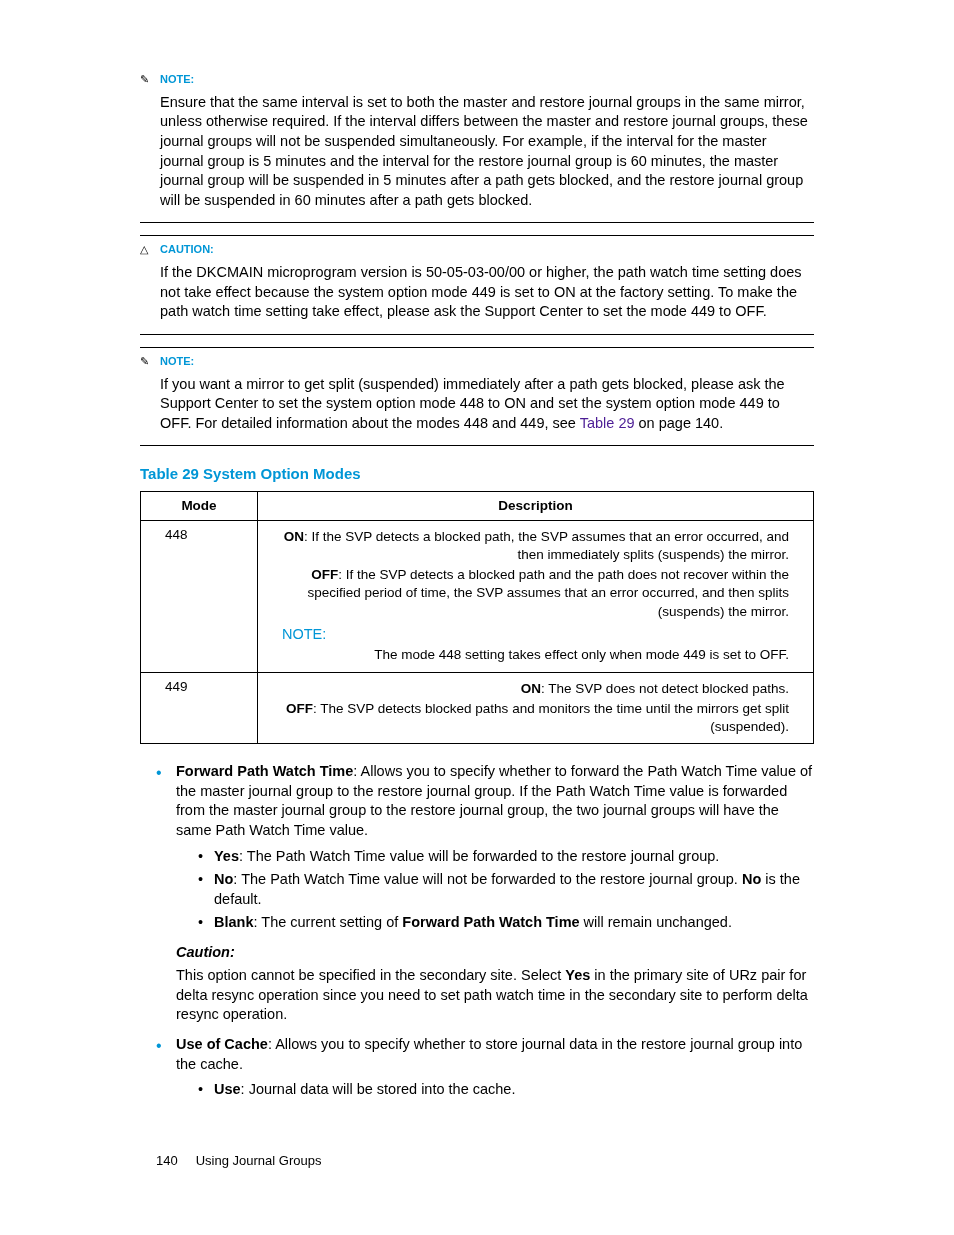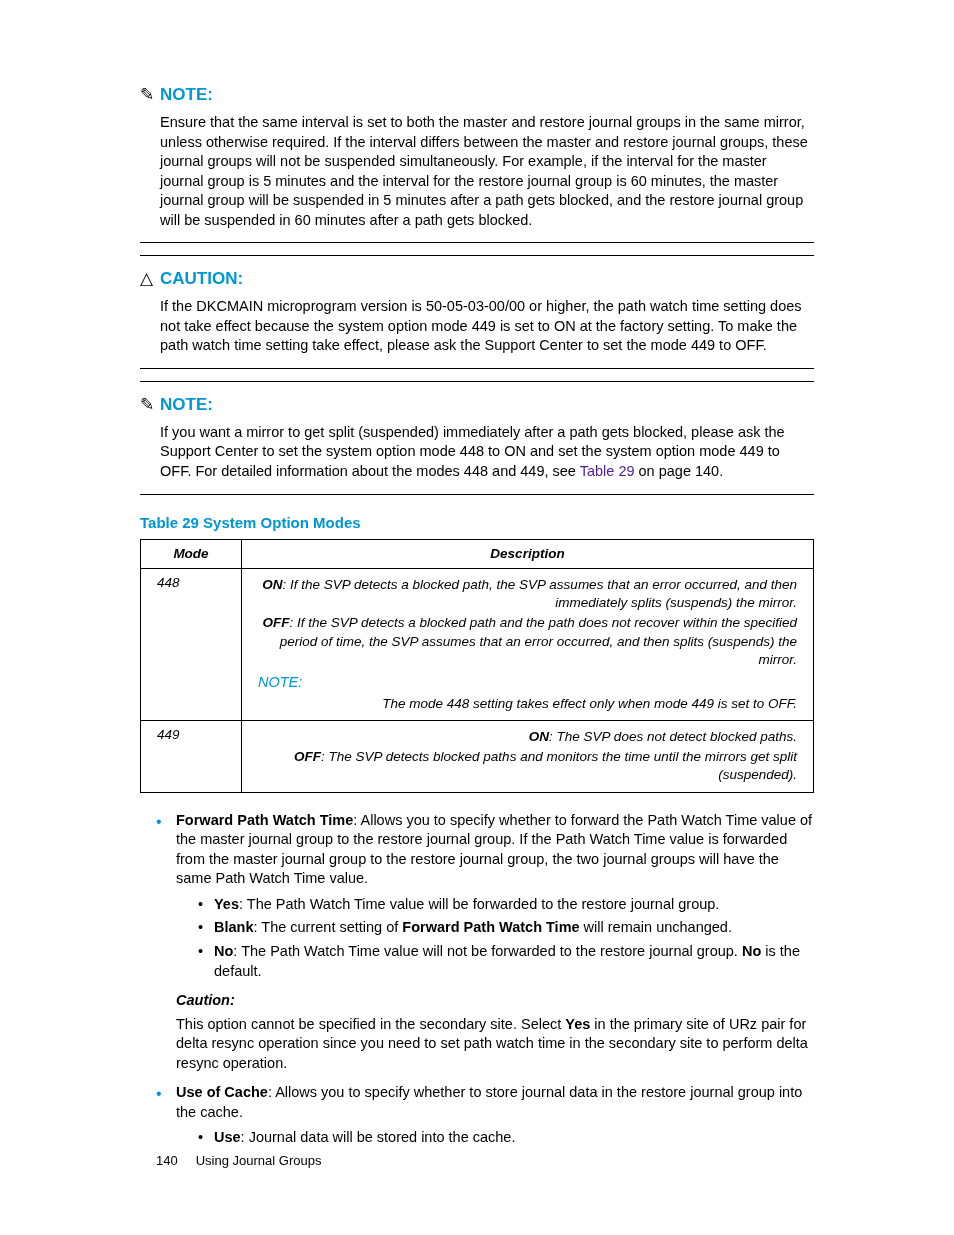--- a/index.html
+++ b/index.html
@@ -13,22 +13,21 @@
     box-sizing: border-box;
     background: #fff;
   }
   .rule {
     border-top: 1px solid #000;
     margin: 12px 0 6px 0;
   }
   .note-heading, .caution-heading {
     color: #0096D6;
     font-weight: bold;
-    font-size: 17px;
-    margin-top: 12px;
+    font-size: 11px;
   }
   .admon-icon {
     display: inline-block;
     width: 18px;
     color: #000;
     font-weight: normal;
     margin-right: 2px;
   }
   .admon-body {
     margin: 6px 0 8px 20px;
@@ -39,24 +38,23 @@
     font-size: 15px;
     margin: 18px 0 6px 0;
   }
   table {
     border-collapse: collapse;
     width: 100%;
     font-size: 13.5px;
   }
   th, td {
     border: 1px solid #000;
-    padding: 5px 16px;
+    padding: 5px 24px;
     vertical-align: top;
     text-align: left;
-    font-style: italic;
   }
   th {
     font-weight: bold;
     text-align: center;
   }
   th:first-child, td:first-child {
     width: 68px;
   }
   .cell-note-heading {
     color: #0096D6;
@@ -173,22 +171,22 @@
     </td>
   </tr>
 </tbody>
   </table>
 
 <ul class="outer">
   <li>
     <b>Forward Path Watch Time</b><span>: Allows you to specify whether to forward the Path Watch Time value of the master journal group to the restore journal group. If the Path Watch Time value is forwarded from the master journal group to the restore journal group, the two journal groups will have the same Path Watch Time value.</span>
     <ul class="inner">
       <li><b>Yes</b><span>: The Path Watch Time value will be forwarded to the restore journal group.</span></li>
+      <li><b>No</b><span>: The Path Watch Time value will not be forwarded to the restore journal group. </span><b>No</b><span> is the default.</span></li>
       <li><b>Blank</b><span>: The current setting of </span><b>Forward Path Watch Time</b><span> will remain unchanged.</span></li>
-      <li><b>No</b><span>: The Path Watch Time value will not be forwarded to the restore journal group. </span><b>No</b><span> is the default.</span></li>
     </ul>
     <div class="caution-italic">Caution:</div>
     <div>
       <span>This option cannot be specified in the secondary site. Select </span><b>Yes</b><span> in the primary site of URz pair for delta resync operation since you need to set path watch time in the secondary site to perform delta resync operation.</span>
     </div>
   </li>
   <li>
     <b>Use of Cache</b><span>: Allows you to specify whether to store journal data in the restore journal group into the cache.</span>
     <ul class="inner">
       <li><b>Use</b><span>: Journal data will be stored into the cache.</span></li>

